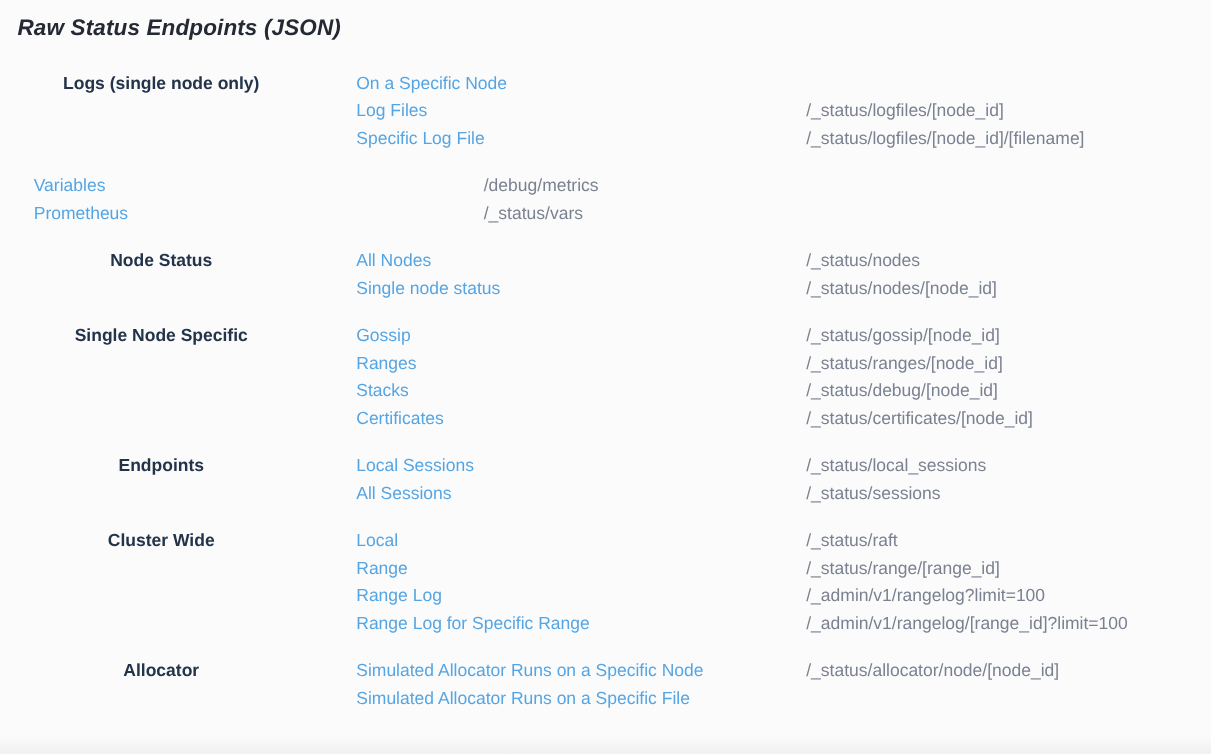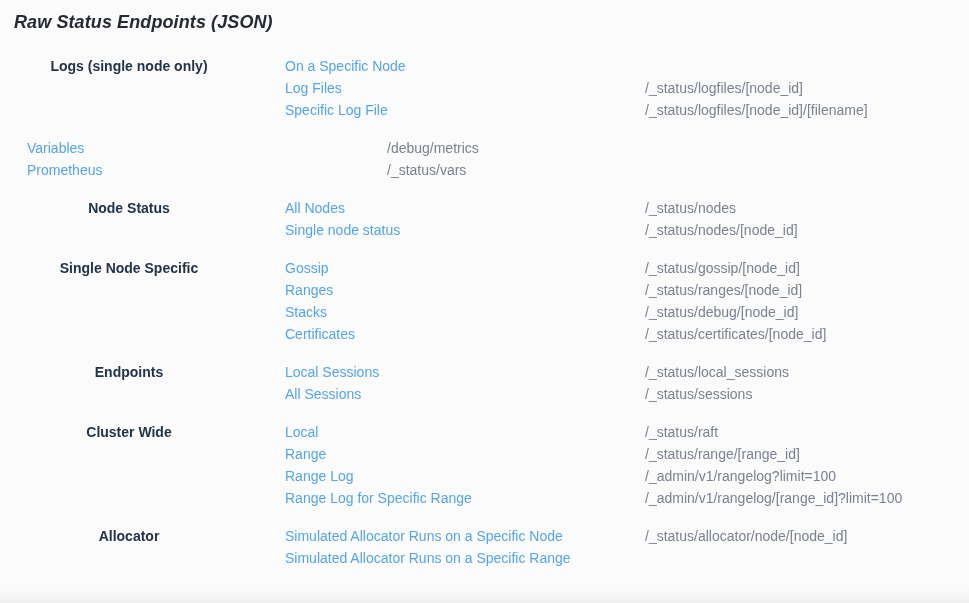--- a/index.html
+++ b/index.html
@@ -170,19 +170,19 @@
       </div>
     </div>
     <div class="section">
       <div class="category">Allocator</div>
       <div class="rows">
         <div class="row">
           <a class="link" href="#">Simulated Allocator Runs on a Specific Node</a>
           <span class="path">/_status/allocator/node/[node_id]</span>
         </div>
         <div class="row">
-          <a class="link" href="#">Simulated Allocator Runs on a Specific Range</a>
+          <a class="link" href="#">Simulated Allocator Runs on a Specific File</a>
         </div>
       </div>
     </div>
   </div>
 
 <div class="footer-strip"></div>
 
 </body></html>

